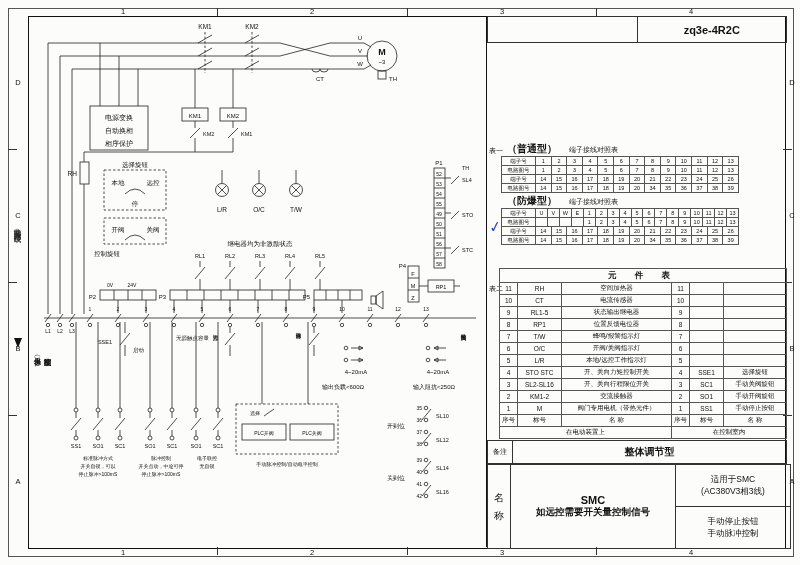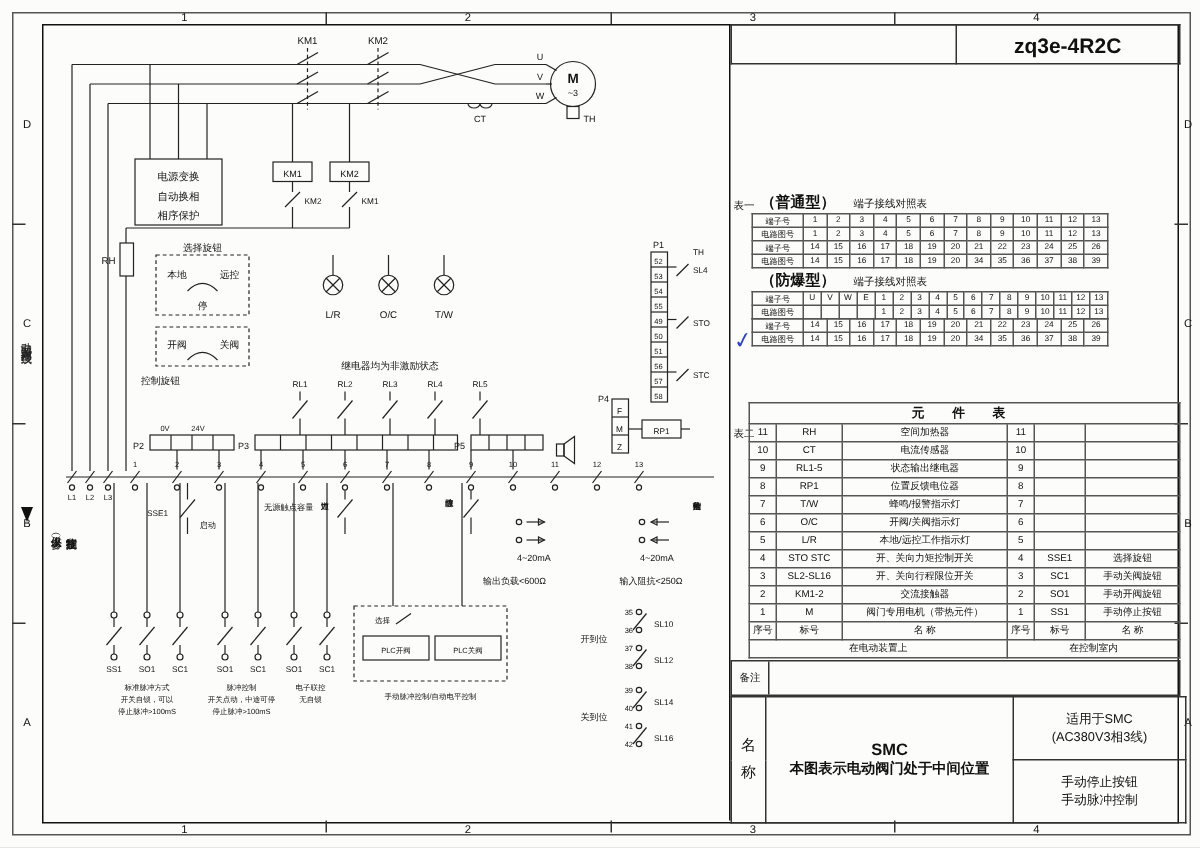--- a/index.html
+++ b/index.html
@@ -11,26 +11,26 @@
   .fnum{font-size:7.5px;width:14px;text-align:center;}
   .tickv{width:1px;height:8px;background:#333;}
   .tickh{width:9px;height:1px;background:#333;}
   .vtext{writing-mode:vertical-rl;text-orientation:upright;font-size:7.5px;letter-spacing:1px;color:#222;}
   .arrow-down{width:0;height:0;border-left:4px solid transparent;border-right:4px solid transparent;border-top:10px solid #111;}
 
   .panel{left:486px;top:16px;width:300px;height:531px;border-left:1.2px solid #111;box-sizing:border-box;}
   .tb{border-collapse:collapse;table-layout:fixed;width:300px;position:absolute;left:0;top:0;}
   .tb td{border:0.8px solid #333;text-align:center;padding:0;overflow:hidden;}
   .tb .lbl{font-size:8px;}
-  .dwgno{font-size:14px;font-weight:bold;}
+  .dwgno{font-size:11px;font-weight:bold;}
 
   .notes{left:6px;top:48px;width:272px;font-size:7.5px;line-height:1.6;}
   .notes .hd{font-size:8.5px;}
   .hl{background:#b9dcae;}
-  .t1-block{left:0;top:112px;width:300px;height:138px;}
+  .t1-block{left:0;top:126px;width:300px;height:138px;}
   .t1-lab{font-size:7px;}
   .type-title{font-size:10px;font-weight:bold;}
   .type-sub{font-size:7px;}
   .tt{border-collapse:collapse;table-layout:fixed;position:absolute;}
   .tt td{border:0.6px solid #555;height:8px;font-size:5.5px;text-align:center;padding:0;overflow:hidden;white-space:nowrap;}
 
   .ct{border-collapse:collapse;table-layout:fixed;position:absolute;left:12px;top:252px;width:287px;}
   .ct td{border:0.6px solid #555;height:11px;font-size:6.5px;text-align:center;padding:0 1px;overflow:hidden;white-space:nowrap;}
   .ct .hdr{height:13px;font-size:8.5px;font-weight:bold;letter-spacing:8px;}
   .remarks{left:0;top:424px;width:300px;height:24px;display:flex;box-sizing:border-box;border:0.8px solid #333;}
@@ -785,32 +785,33 @@
       <tfoot>
         <tr style="height:12px">
           <td colspan="3" class="loc">在电动装置上</td>
           <td colspan="3" class="loc">在控制室内</td>
         </tr>
       </tfoot>
     </table>
 
     <div class="abs remarks">
       <div class="rl">备注</div>
+      <div class="rt">整体调节型</div>
     </div>
 
     <table class="nameblk">
       <tbody>
           <tr style="height:42px">
         <td rowspan="2" style="width:22px" class="nb-lab">
           <div>名</div>
           <div>称</div>
         </td>
         <td rowspan="2" style="width:164px">
           <div class="nb-main1">SMC</div>
-          <div class="nb-main2">本图表示电动阀门处于中间位置</div>
+          <div class="nb-main2">如远控需要开关量控制信号</div>
         </td>
         <td style="width:114px" class="nb-r">
           <div>适用于SMC</div>
           <div>(AC380V3相3线)</div>
         </td>
       </tr>
       <tr style="height:42px">
         <td class="nb-r">
           <div>手动停止按钮</div>
           <div>手动脉冲控制</div>

